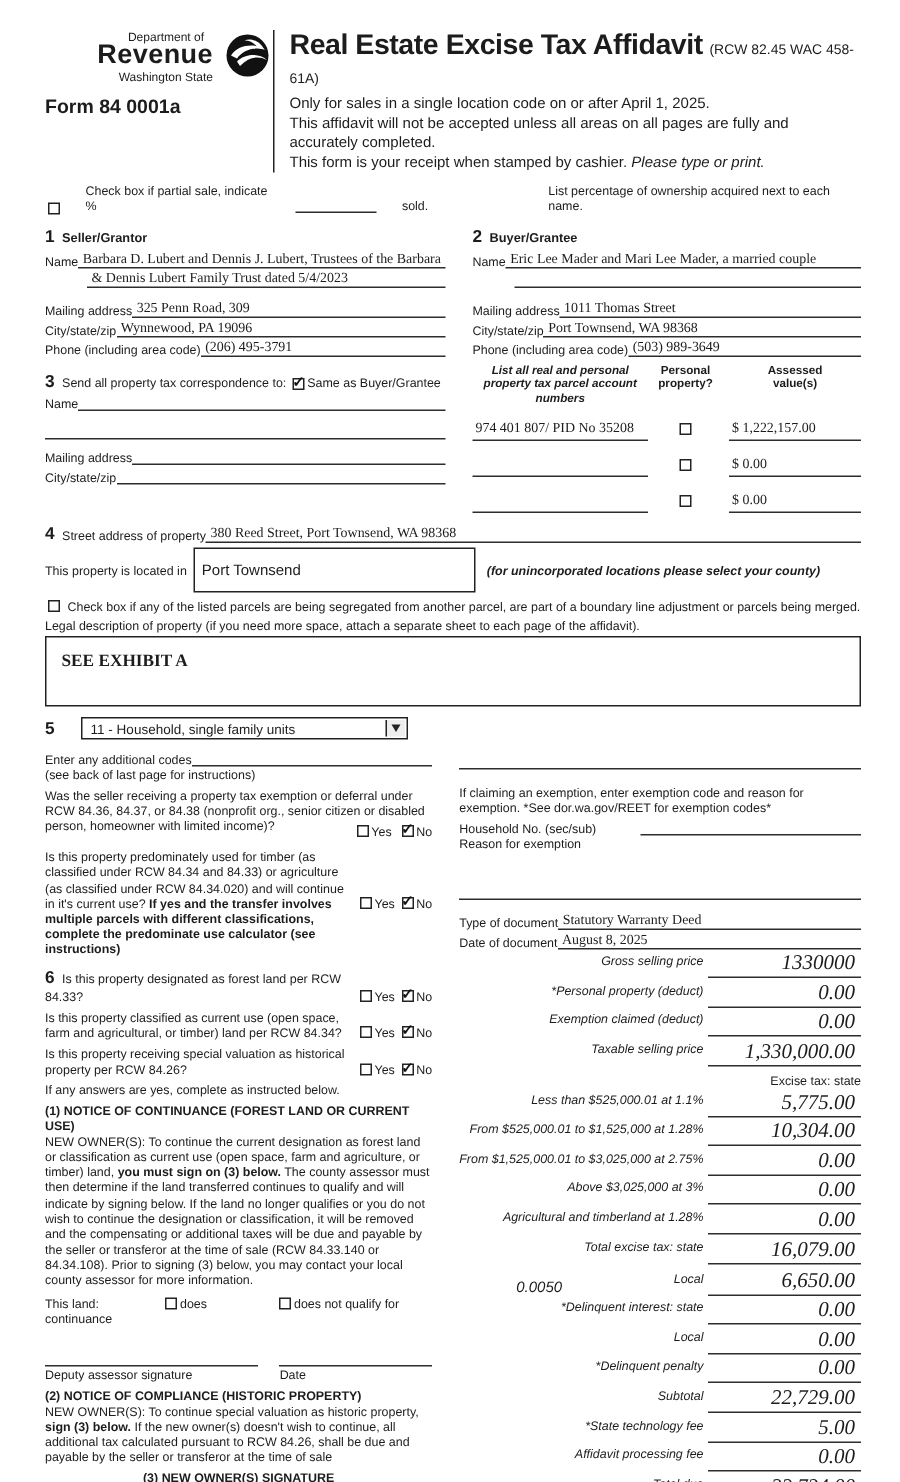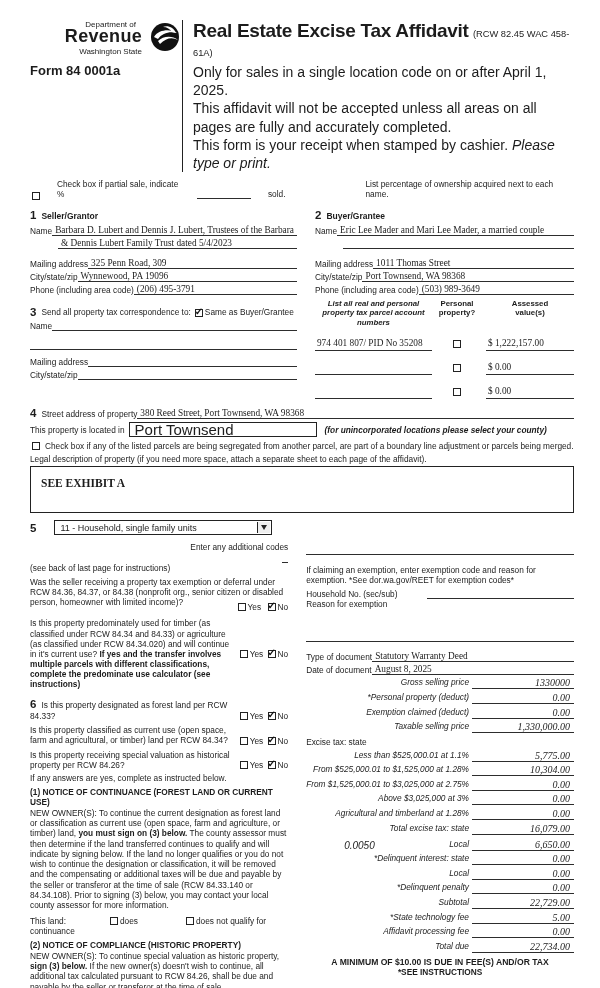--- a/index.html
+++ b/index.html
@@ -22,44 +22,44 @@
   .hdr { display:flex; }
   .hdr-left { width:152px; position:relative; padding-right:10px; flex:none; }
   .dept { font-size:8px; text-align:right; padding-right:36px; }
   .rev { font-size:18px; font-weight:bold; text-align:right; padding-right:30px; margin-top:-3px; letter-spacing:.3px; }
   .wa { font-size:8px; text-align:right; padding-right:30px; }
   .formnum { font-weight:bold; font-size:13px; margin-top:7px; }
   .logo { position:absolute; right:2px; top:2px; }
   .hdr-right { flex:1; border-left:1.5px solid #222; padding-left:10px; }
   .title { font-size:19px; font-weight:bold; letter-spacing:-.3px; }
   .rcw { font-size:9.3px; }
-  .subs { font-size:14px; margin-top:3px; line-height:1.3; }
+  .subs { font-size:10px; margin-top:3px; line-height:1.3; }
   
   .exrow { display:flex; margin-top:2.6px; position:relative;font-style:italic; }
   .exlab { flex:1; text-align:right; font-size:8.3px; padding-right:3px; white-space:nowrap; }
   .exval { width:102px; border-bottom:1px solid #2d2d2d; text-align:right;
-           font-family:"Liberation Serif", serif; font-size:10px; flex:none; padding-right:4px; }
+           font-family:"Liberation Serif", serif; font-size:14px; flex:none; padding-right:4px; }
   .rate { position:absolute; left:38px; bottom:0; font-size:10px; font-family:"Liberation Sans",sans-serif; }
   
   .ptab-h { display:flex; font-size:7.8px; font-weight:bold; text-align:center; margin-top:4px; }
   .prow { display:flex; align-items:flex-end; margin-top:5px; }
   .p1 { flex:1; border-bottom:1px solid #2d2d2d; min-height:11px; padding-left:2px; }
   .p2 { width:50px; text-align:center; flex:none; }
   .p3 { width:88px; border-bottom:1px solid #2d2d2d; flex:none; margin-left:4px; padding-left:2px; }
   .qrow { display:flex; margin-top:4px; }
   .qtxt { flex:1; font-size:8.3px; line-height:1.22; }
   .yesno { white-space:nowrap; font-size:8.3px; align-self:flex-end; padding-left:4px; }
   .para { font-size:8.3px; line-height:1.24; margin-top:3px; }
   .legalbox { border:1.5px solid #222; height:47px; padding:6px 10px; margin-top:2px; }
   .sigline { border-bottom:1px solid #2d2d2d; height:13px; }
   .dd { border:1px solid #222; height:15px; width:218px; display:flex; align-items:center; padding-left:5px; position:relative; font-size:9px; }
   .dd-btn { position:absolute; right:1px; top:1px; bottom:1px; width:13px; border-left:1px solid #222;
             display:flex; align-items:center; justify-content:center; background:#eee; }
   .arrow { width:0; height:0; border-left:3.5px solid transparent; border-right:3.5px solid transparent; border-top:5px solid #222; }
-  .locbox { border:1px solid #222; width:188px; height:15px; display:flex; align-items:center; padding-left:5px; font-size:15px; }
+  .locbox { border:1px solid #222; width:188px; height:30px; display:flex; align-items:center; padding-left:5px; font-size:10px; }
 </style>
 </head>
 <body>
 
 <div class="page">
 
   <div class="hdr">
     <div class="hdr-left">
       <div class="dept">Department of</div>
       <div class="rev">Revenue</div>
@@ -237,21 +237,21 @@
     <div>
       <div style="display:flex; align-items:center;">
         <span class="sn" style="margin-right:18px;">5</span>
         <span class="dd">
           <span>11 - Household, single family units</span>
           <span class="dd-btn">
               <span class="arrow"></span>
             </span>
         </span>
       </div>
-      <div class="field" style="margin-top:7px;flex-direction:column;">
+      <div class="field" style="margin-top:7px;">
         <span class="lbl">Enter any additional codes</span>
         <span class="fill"></span>
       </div>
       <div class="lbl">(see back of last page for instructions)</div>
 
       <div class="qrow">
         <div class="qtxt">Was the seller receiving a property tax exemption or deferral under RCW 84.36, 84.37, or 84.38 (nonprofit org., senior citizen or disabled person, homeowner with limited income)?</div>
       </div>
       <div style="text-align:right; margin-top:-11px;">
         <span class="cb"></span><span class="lbl">Yes</span>
@@ -294,20 +294,30 @@
 
       <div style="display:flex; margin-top:6px;">
         <span class="lbl" style="width:78px;">This land:</span>
         <span class="cb"></span>
         <span class="lbl" style="width:64px;">does</span>
         <span class="cb"></span>
         <span class="lbl">does not qualify for</span>
       </div>
       <div class="lbl">continuance</div>
 
+      <div style="display:flex; gap:14px; margin-top:14px;">
+        <div style="flex:1.4;">
+          <div class="sigline"></div>
+          <div class="lbl">Deputy assessor signature</div>
+        </div>
+        <div style="flex:1;">
+          <div class="sigline"></div>
+          <div class="lbl">Date</div>
+        </div>
+      </div>
 
       <div class="para b" style="margin-top:4px;">(2) NOTICE OF COMPLIANCE (HISTORIC PROPERTY)</div>
       <div class="para" style="margin-top:0;"><span>NEW OWNER(S): To continue special valuation as historic property, </span><span class="b">sign (3) below.</span><span> If the new owner(s) doesn't wish to continue, all additional tax calculated pursuant to RCW 84.26, shall be due and payable by the seller or transferor at the time of sale</span></div>
       <div class="para b" style="text-align:center; margin-top:3px;">(3) NEW OWNER(S) SIGNATURE</div>
 
       <div style="display:flex; gap:14px; margin-top:12px;">
         <div style="flex:1;">
           <div class="sigline"></div>
           <div class="lbl">Signature</div>
         </div>
@@ -365,21 +375,21 @@
         </div>
       <div class="exrow">
           <span class="exlab">Exemption claimed (deduct)</span>
           <span class="exval">0.00</span>
         </div>
       <div class="exrow">
           <span class="exlab">Taxable selling price</span>
           <span class="exval">1,330,000.00</span>
         </div>
 
-      <div class="lbl" style="text-align:left; margin-top:4px;">Excise tax: state</div>
+      <div class="lbl" style="text-align:right; margin-top:4px;">Excise tax: state</div>
 
       <div class="exrow">
           <span class="exlab">Less than $525,000.01 at 1.1%</span>
           <span class="exval">5,775.00</span>
         </div>
       <div class="exrow">
           <span class="exlab">From $525,000.01 to $1,525,000 at 1.28%</span>
           <span class="exval">10,304.00</span>
         </div>
       <div class="exrow">

